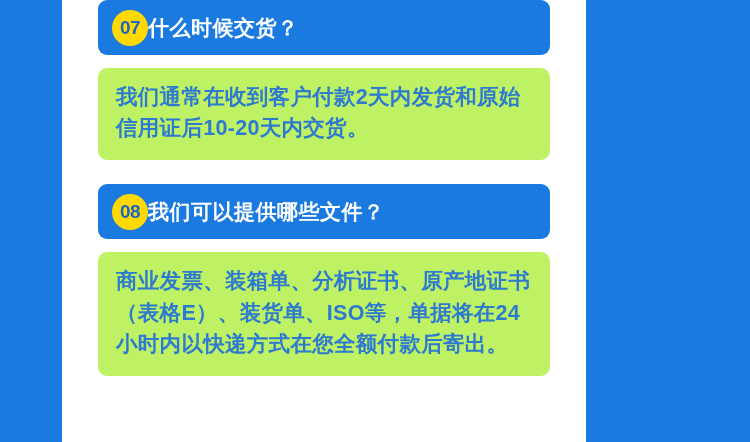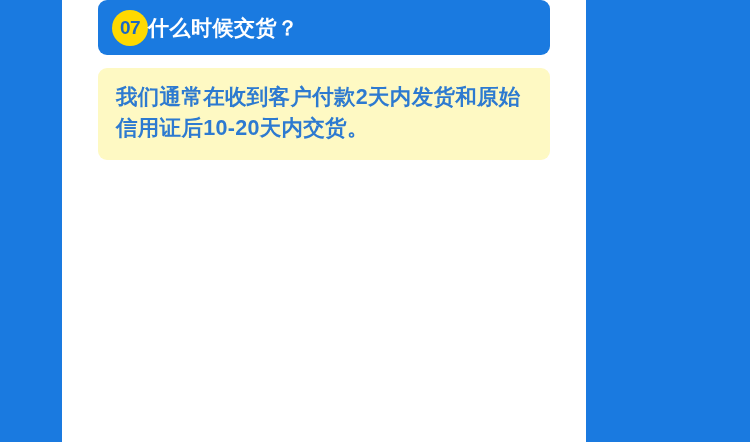--- a/index.html
+++ b/index.html
@@ -75,21 +75,21 @@
   .q-text {
     color: #ffffff;
     font-size: 21px;
     font-weight: bold;
     letter-spacing: 0.5px;
     line-height: 1.1;
   }
 
   
   .answer-card {
-    background: #fef9c3;
+    background: #bef264;
     border-radius: 9px;
     padding: 14px 18px 16px 18px;
     box-sizing: border-box;
     color: #2d7ad0;
     font-size: 21.5px;
     font-weight: bold;
     line-height: 1.45;
     letter-spacing: 0.3px;
   }
 
@@ -111,17 +111,25 @@
         <div class="question-card">
           <div class="q-badge">07</div>
           <div class="q-text">什么时候交货？</div>
         </div>
         <div class="gap-after-question"></div>
         <div class="answer-card">我们通常在收到客户付款2天内发货和原始信用证后10-20天内交货。</div>
       </div>
 
       <div class="gap-after-answer"></div>
 
+      <div class="faq-item">
+        <div class="question-card">
+          <div class="q-badge">08</div>
+          <div class="q-text">我们可以提供哪些文件？</div>
+        </div>
+        <div class="gap-after-question"></div>
+        <div class="answer-card">商业发票、装箱单、分析证书、原产地证书（表格E）、装货单、ISO等，单据将在24小时内以快递方式在您全额付款后寄出。</div>
+      </div>
 
     </div>
   </div>
 
 </div>
 
 </body></html>

